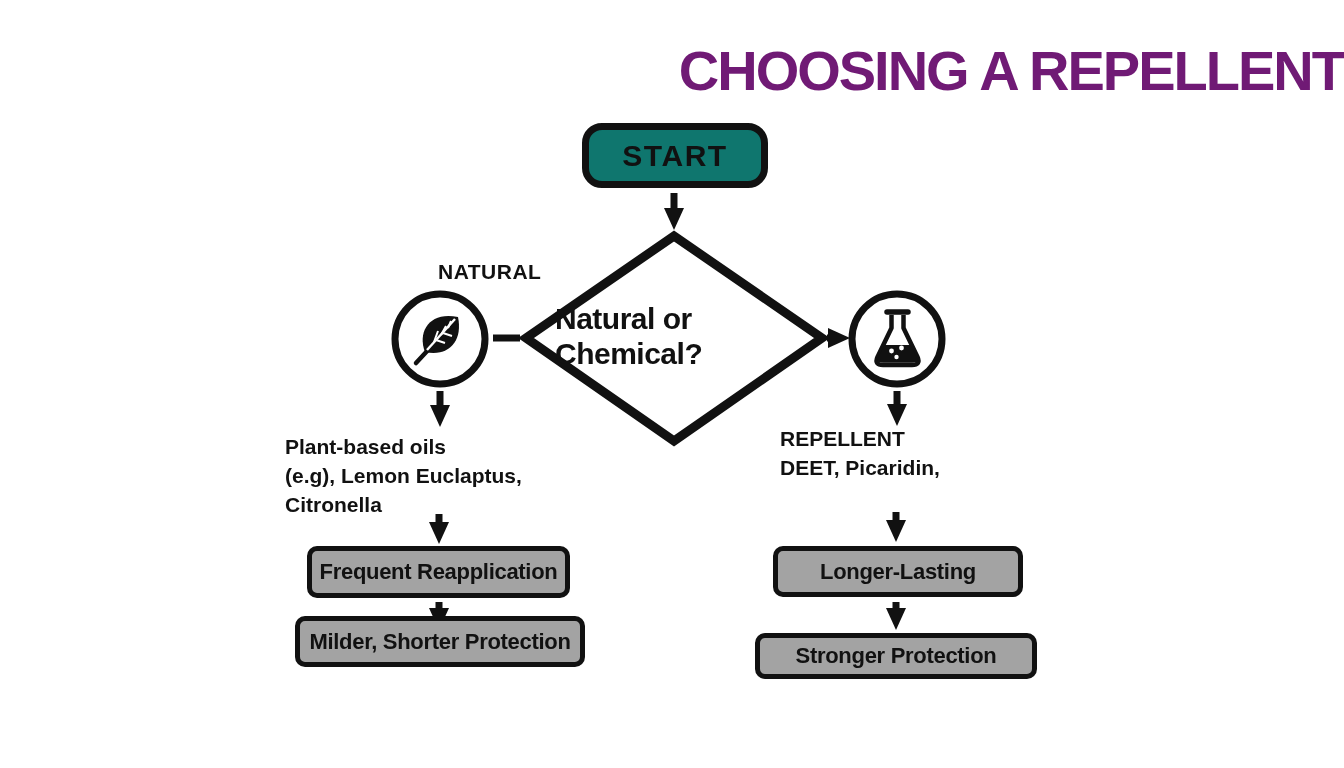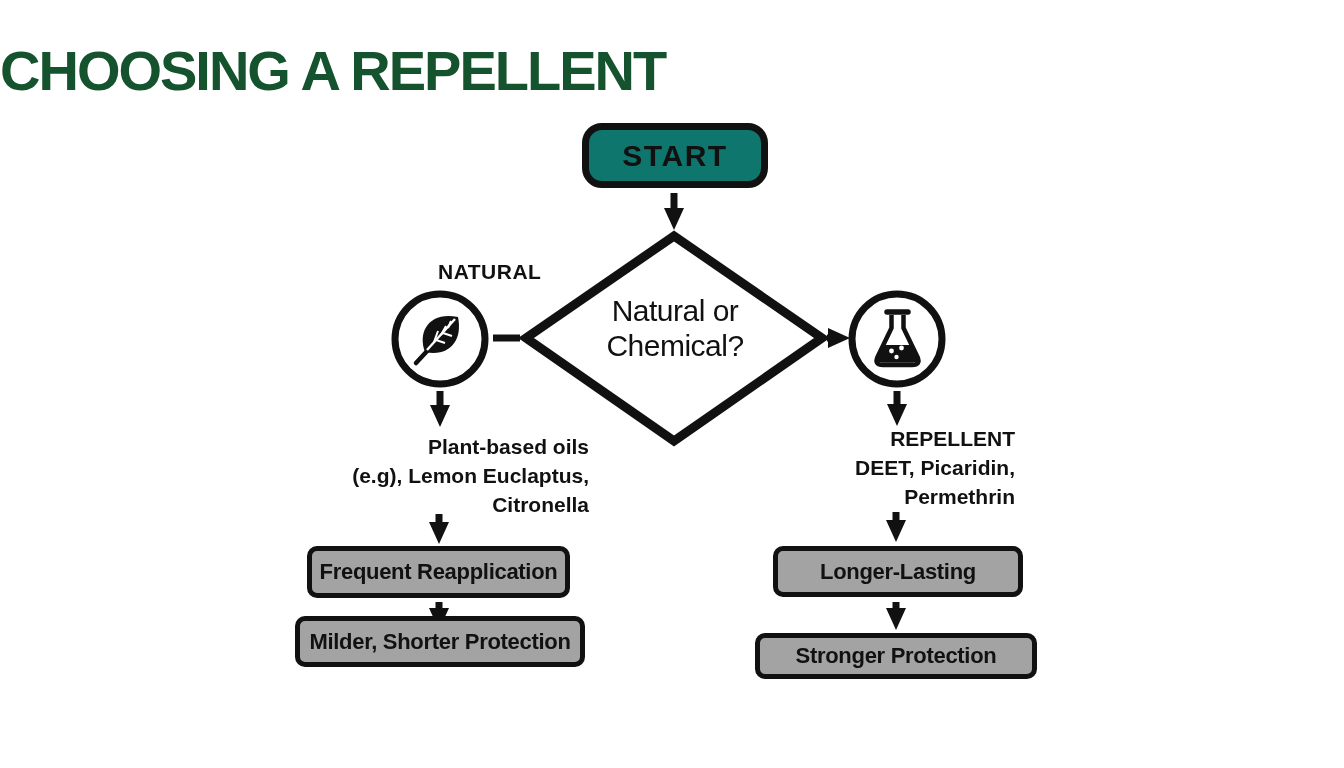--- a/index.html
+++ b/index.html
@@ -12,56 +12,56 @@
     color: #111111;
     overflow: hidden;
   }
   svg.layer { position: absolute; left: 0; top: 0; }
 
   .page-title {
     position: absolute;
     left: 0; top: 38px;
     width: 1344px;
     margin: 0;
-    text-align: left;
+    text-align: right;
     font-size: 56px;
     font-weight: 700;
     letter-spacing: -2px;
-    color: #14532d;
+    color: #701a75;
   }
   .start-box {
     position: absolute;
     left: 582px; top: 123px;
     width: 186px; height: 65px;
     box-sizing: border-box;
     border: 7px solid #111111;
     border-radius: 20px;
     background: #0f766e;
     display: flex; align-items: center; justify-content: center;
     font-size: 30px; font-weight: 700; letter-spacing: 1.5px;
   }
   .decision-text {
     position: absolute;
-    left: 555px; top: 293px;
+    left: 555px; top: 301px;
     width: 240px;
-    text-align: center;
-    font-size: 30px; font-weight: 400;
+    text-align: left;
+    font-size: 30px; font-weight: 700;
     line-height: 35px;
     letter-spacing: -0.5px;
   }
   .branch-label-natural {
     position: absolute;
     left: 438px; top: 260px;
     width: 146px;
     text-align: left;
     font-size: 21px; font-weight: 700; letter-spacing: 0.5px;
   }
   .details-block {
     position: absolute;
-    text-align: right;
+    text-align: left;
     font-size: 21px; font-weight: 700;
     line-height: 29px;
   }
   .details-natural { left: 285px; top: 432px; width: 304px; }
   .details-chemical { left: 780px; top: 424px; width: 235px; }
   .outcome-box {
     position: absolute;
     box-sizing: border-box;
     border: 5px solid #111111;
     border-radius: 10px;
@@ -137,21 +137,20 @@
 
   <div class="details-block details-natural">
     <div>Plant-based oils</div>
     <div>(e.g), Lemon Euclaptus,</div>
     <div>Citronella</div>
   </div>
 
   <div class="details-block details-chemical">
     <div>REPELLENT</div>
     <div>DEET, Picaridin,</div>
-    <div>Permethrin</div>
   </div>
 
   <div class="outcome-box box-freq">Frequent Reapplication</div>
 
   <div class="outcome-box box-milder">Milder, Shorter Protection</div>
 
   <div class="outcome-box box-longer">Longer-Lasting</div>
 
   <div class="outcome-box box-stronger">Stronger Protection</div>
 

